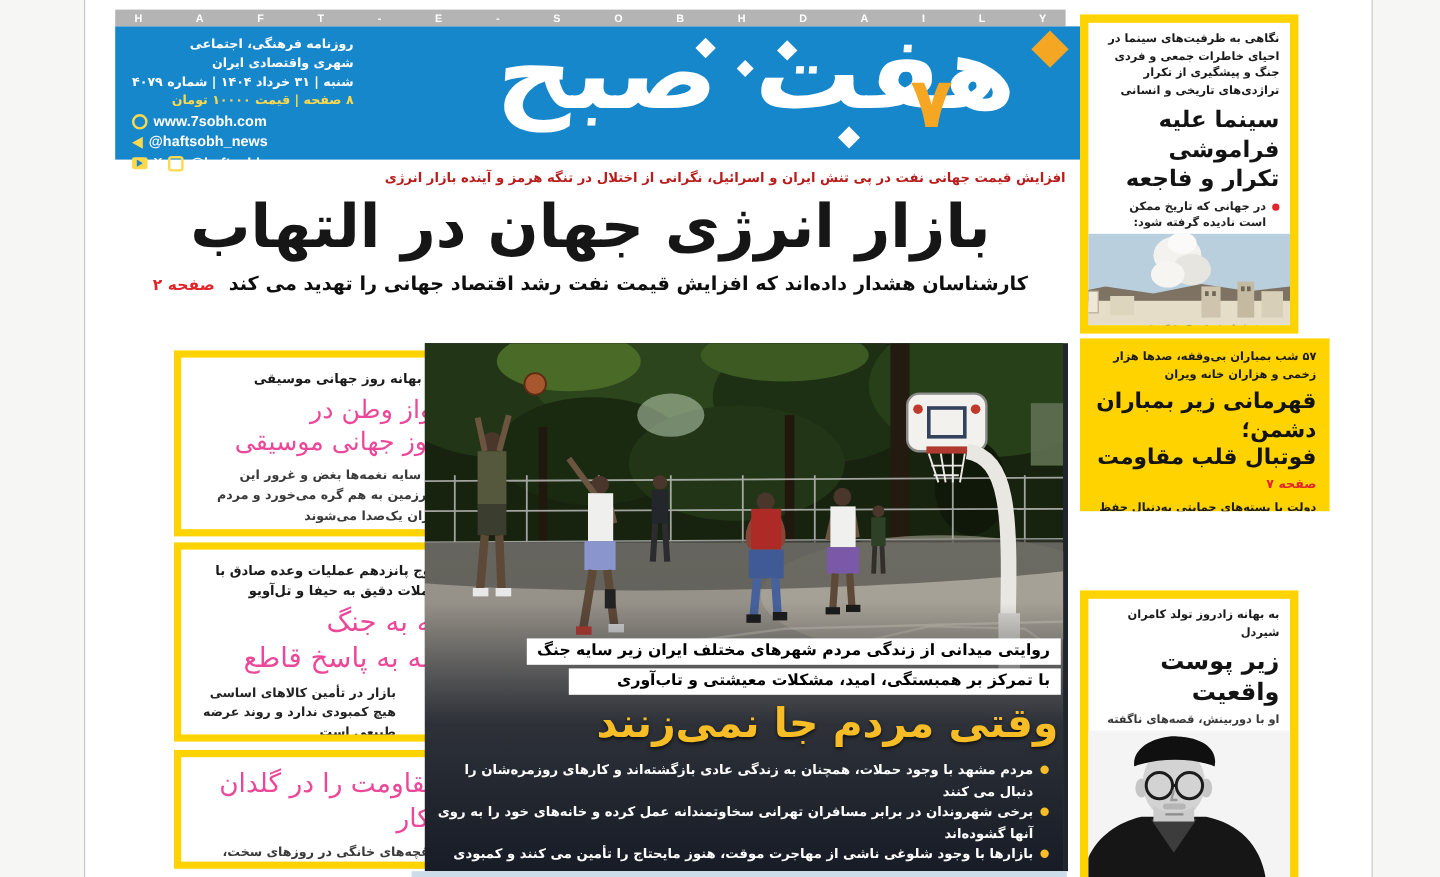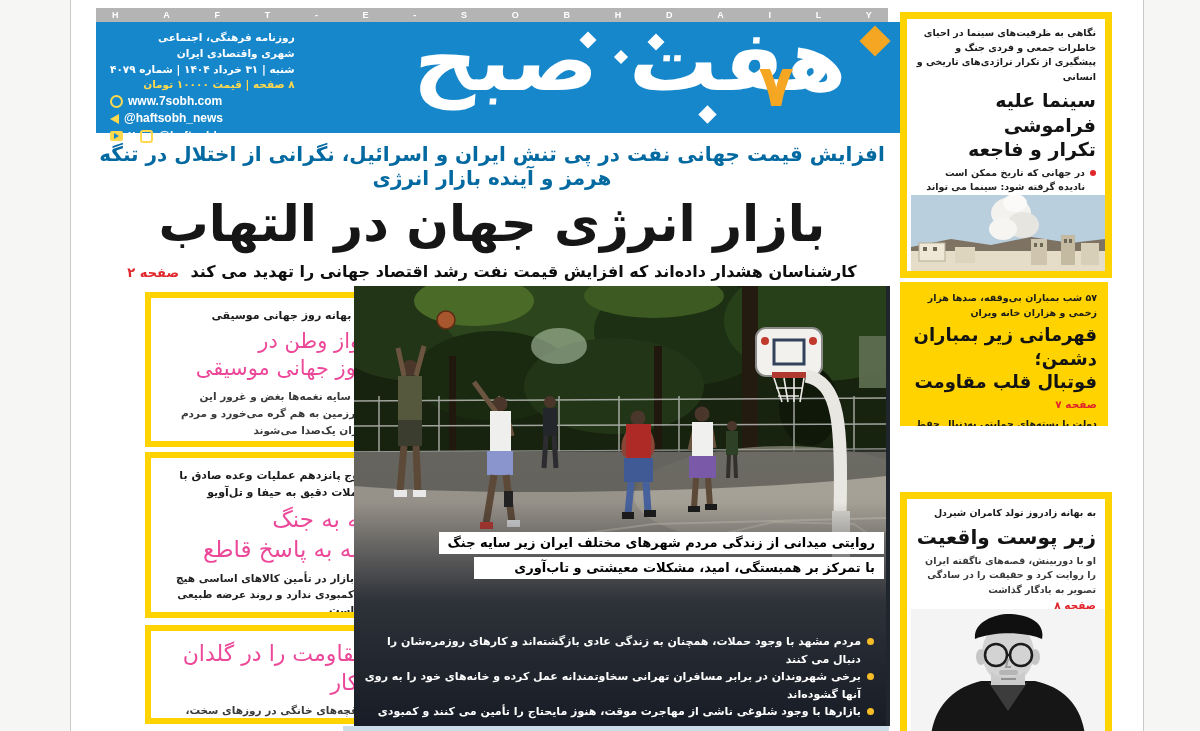--- a/index.html
+++ b/index.html
@@ -29,49 +29,49 @@
              letter-spacing:-5px;transform:scaleX(1.05) skewX(-4deg);transform-origin:right center;white-space:nowrap;}
   .logo-seven{position:absolute;right:118px;top:30px;font-weight:900;font-size:58px;color:#f5a623;}
   .dia{position:absolute;transform:rotate(45deg);}
   .dia.orange{width:22px;height:22px;background:#f5a623;right:26px;top:8px;}
   .dia.w1{width:12px;height:12px;background:#fff;right:250px;top:14px;}
   .dia.w2{width:10px;height:10px;background:#fff;right:286px;top:30px;}
   .dia.w3{width:12px;height:12px;background:#fff;right:318px;top:12px;}
   .dia.w4{width:13px;height:13px;background:#fff;right:198px;top:86px;}
   
   .lead{position:absolute;left:96px;top:142px;width:792px;text-align:center;direction:rtl;}
-  .lead-kicker{font-weight:bold;font-size:20px;color:#0369a1;}
+  .lead-kicker{font-weight:bold;font-size:11px;color:#b91c1c;text-align:right;}
   .lead-headline{font-weight:900;font-size:50px;color:#161616;line-height:1.2;margin-top:4px;letter-spacing:-1px;}
   .lead-sub{font-weight:bold;font-size:16px;color:#0e0e0e;margin-top:8px;}
   .pref{color:#e0252b;font-weight:bold;}
   .lead-sub .pref{font-size:13px;margin-right:6px;}
   
   .ybox{position:absolute;left:98px;width:239px;box-sizing:border-box;background:#fff;border:6px solid #ffd300;
         padding:9px 12px;direction:rtl;text-align:right;overflow:hidden;margin-left:47px;}
   .kick{font-weight:bold;font-size:11px;color:#1a1a1a;line-height:1.55;}
   .hl{font-weight:400;color:#ec4899;line-height:1.3;margin:4px 0 5px;}
   .hl-21{font-size:21px;}
   .bodytxt{font-weight:bold;font-size:10.5px;color:#3a3a3a;line-height:1.65;}
-  .bline{display:flex;direction:rtl;font-weight:bold;font-size:10.5px;color:#222;line-height:1.55;}
+  .bline{display:flex;direction:rtl;font-weight:bold;font-size:10.5px;color:#222;line-height:1.55;gap:24px;}
   .rdot{width:7px;height:7px;border-radius:50%;background:#e0252b;flex:0 0 auto;margin-left:5px;margin-top:5px;}
   
   .photo{position:absolute;left:354px;top:286px;width:536px;height:440px;overflow:hidden;background:#20262e;}
   .photo svg{position:absolute;left:0;top:0;}
   .pcap{position:absolute;right:6px;background:#fff;color:#000;font-weight:bold;font-size:13px;
         direction:rtl;padding:2px 9px;line-height:1.35;white-space:nowrap;}
   .pcap1{top:246px;}
   .pcap2{top:271px;padding-left:40px;}
   .phl{position:absolute;right:8px;top:297px;font-weight:900;font-size:34px;color:#f6bd27;direction:rtl;
        text-shadow:0 2px 3px rgba(0,0,0,.65);}
   .pbullets{position:absolute;right:16px;left:10px;top:347px;direction:rtl;}
   .pb{display:flex;direction:rtl;color:#fff;font-weight:bold;font-size:11px;line-height:1.6;}
   .ydot{width:7px;height:7px;border-radius:50%;background:#f6bd27;flex:0 0 auto;margin-left:6px;margin-top:5px;}
   .bluestrip{position:absolute;left:343px;top:726px;width:546px;height:5px;background:#ccdce8;}
   
-  .rybox{position:absolute;left:900px;width:212px;box-sizing:border-box;background:#fff;border:7px solid #ffd300;
+  .rybox{position:absolute;left:900px;width:182px;box-sizing:border-box;background:#fff;border:7px solid #ffd300;
          padding:7px 9px;direction:rtl;text-align:right;overflow:hidden;}
   .rkick{font-weight:bold;font-size:9.5px;color:#1a1a1a;line-height:1.55;}
   .rhl{font-weight:900;color:#131313;line-height:1.3;margin:3px 0 4px;}
   .rbline{display:flex;direction:rtl;font-weight:bold;font-size:9.5px;color:#222;line-height:1.5;}
   .rbline .rdot{width:6px;height:6px;margin-top:4px;}
   .rpg{font-weight:bold;font-size:10.5px;color:#e0252b;margin-top:1px;}
   .ypanel{position:absolute;left:900px;top:282px;width:208px;height:144px;box-sizing:border-box;background:#ffd300;
           padding:9px 11px;direction:rtl;text-align:right;overflow:hidden;}
   .subphoto{position:absolute;left:0;right:0;bottom:0;}
 </style>
@@ -283,20 +283,21 @@
       <g>
         <circle cx="378" cy="140" r="5" fill="#4a362a"></circle>
         <rect x="372" y="145" width="12" height="24" fill="#2e4026"></rect>
         <path d="M375,169 L374,192 M381,169 L382,192" stroke="#33302c" stroke-width="4" fill="none"></path>
       </g>
 
       <rect x="0" y="216" width="532" height="224" fill="url(#shade)"></rect>
     </svg>
     <div class="pcap pcap1">روایتی میدانی از زندگی مردم شهرهای مختلف ایران زیر سایه جنگ</div>
     <div class="pcap pcap2">با تمرکز بر همبستگی، امید، مشکلات معیشتی و تاب‌آوری</div>
+    <div class="phl">وقتی مردم جا نمی‌زنند</div>
     <div class="pbullets">
       <div class="pb">
         <span class="ydot"></span>
           <span>مردم مشهد با وجود حملات، همچنان به زندگی عادی بازگشته‌اند و کارهای روزمره‌شان را دنبال می کنند</span>
       </div>
       <div class="pb">
         <span class="ydot"></span>
           <span>برخی شهروندان در برابر مسافران تهرانی سخاوتمندانه عمل کرده و خانه‌های خود را به روی آنها گشوده‌اند</span>
       </div>
       <div class="pb">

